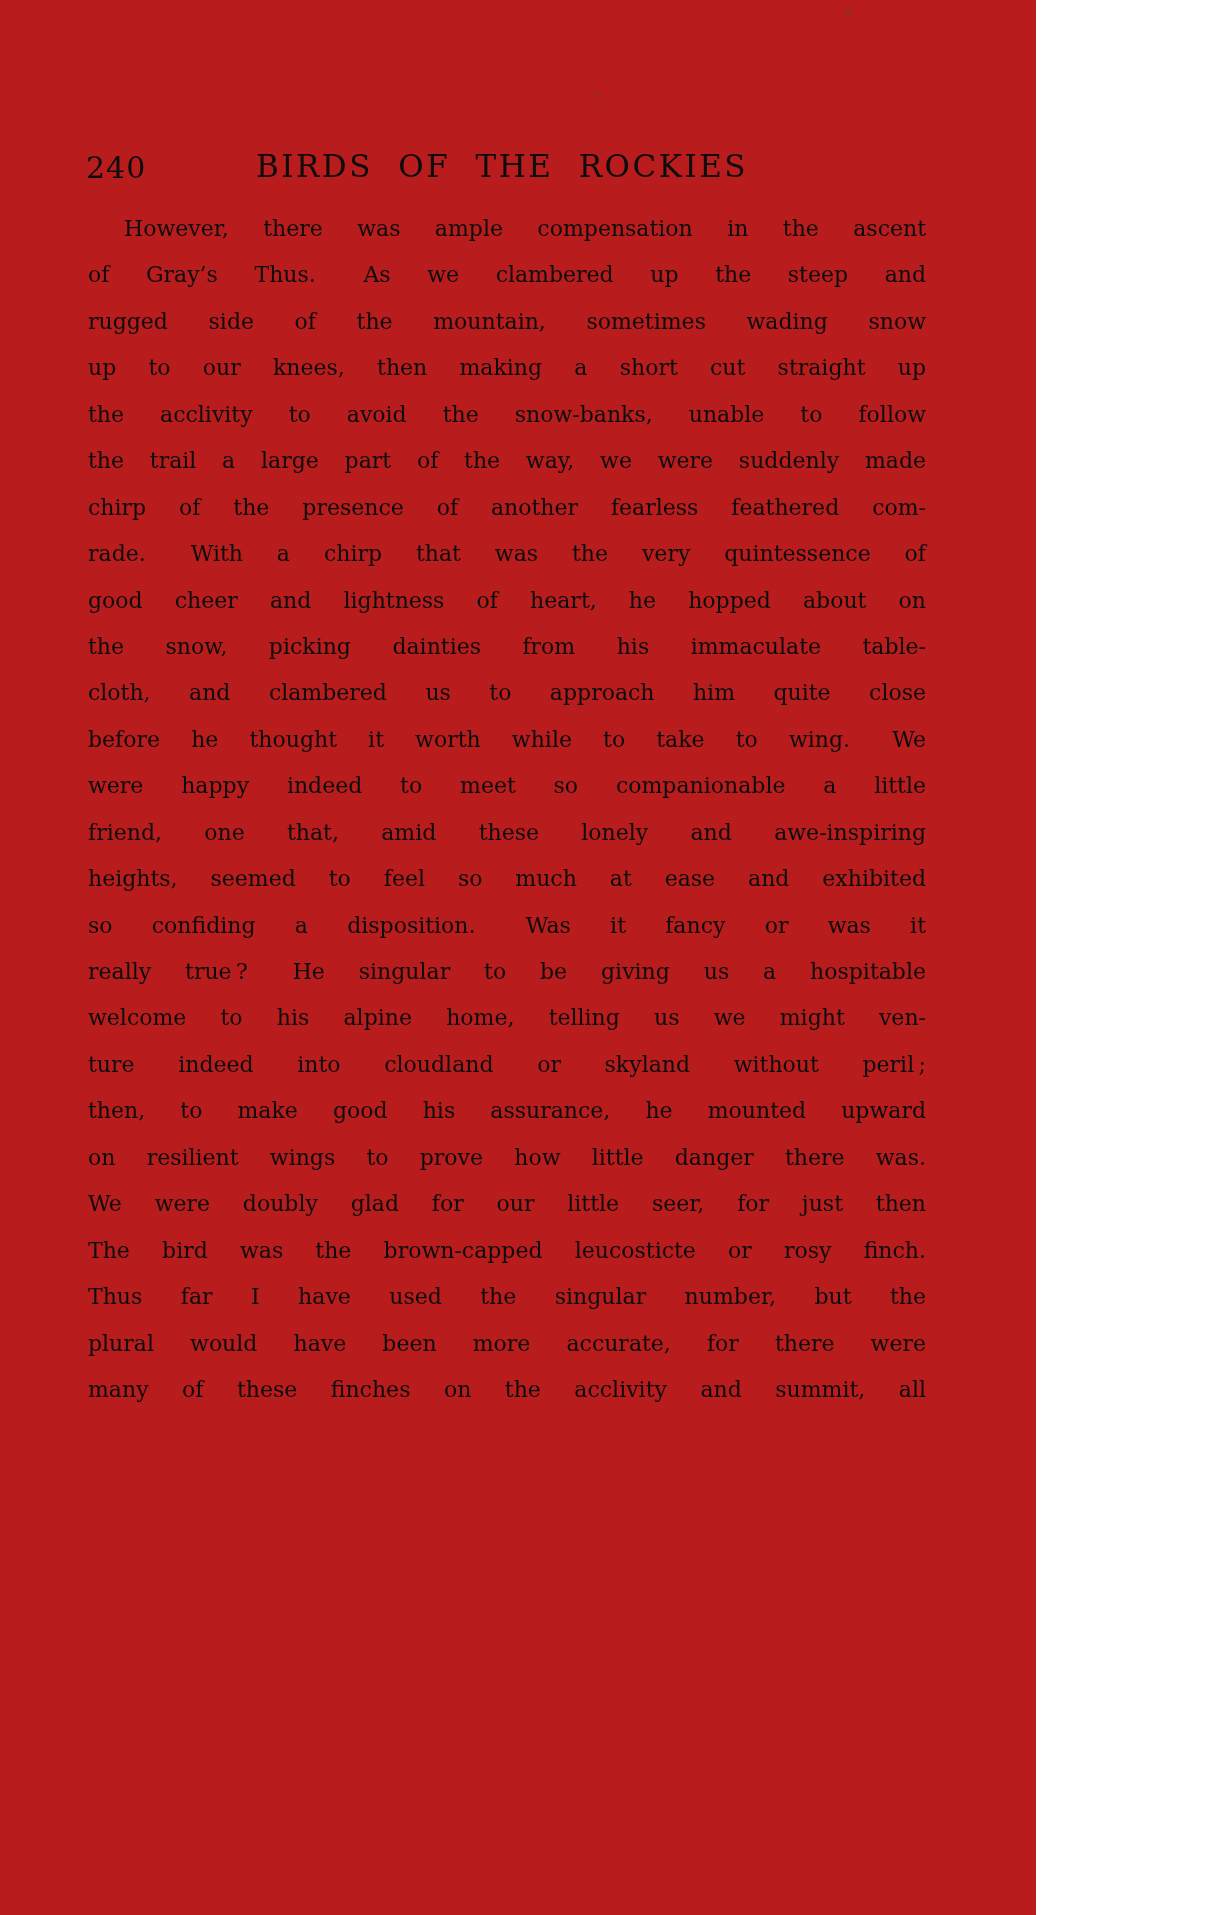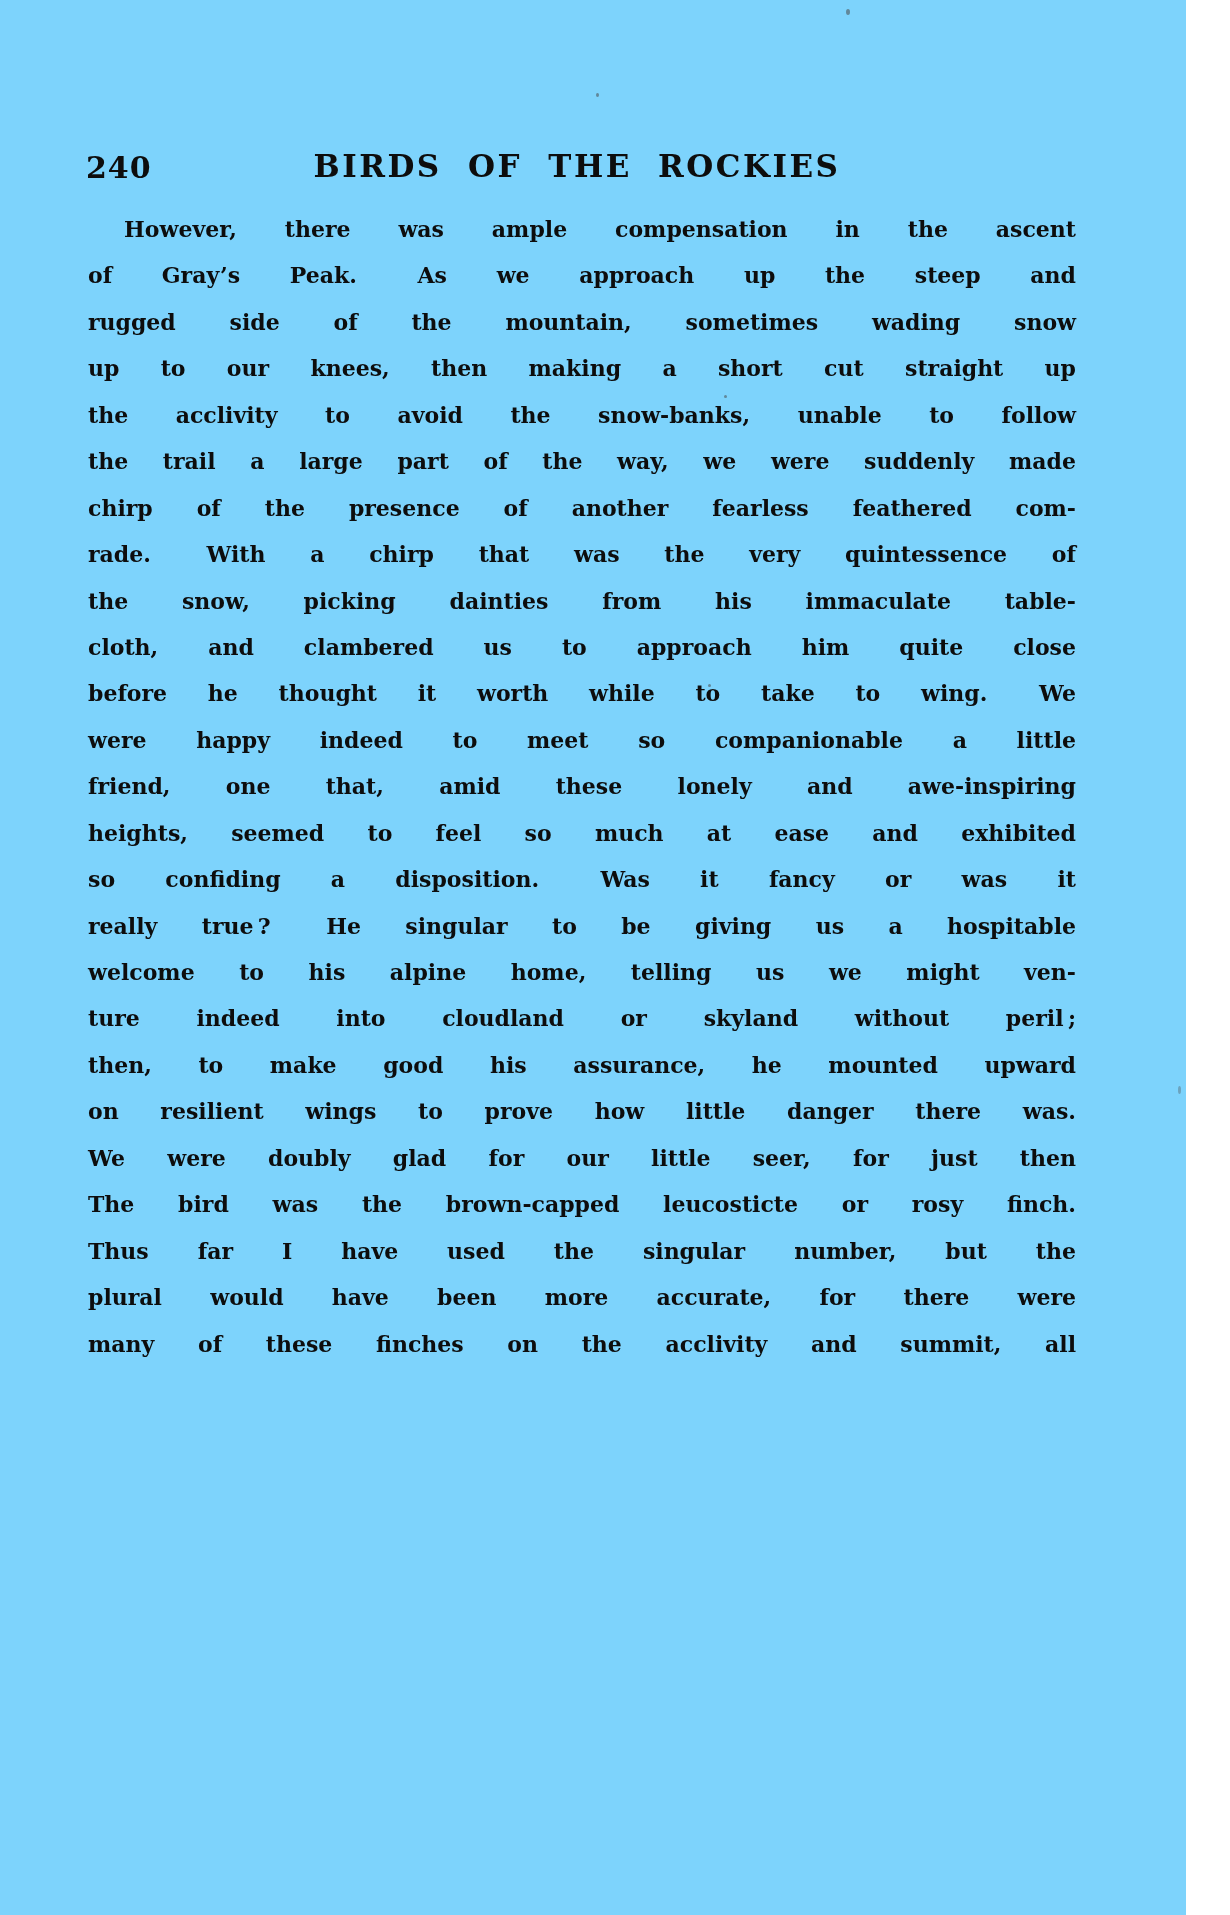--- a/index.html
+++ b/index.html
@@ -2,27 +2,26 @@
 <html><head>
 <meta charset="utf-8">
 <style>
   html, body {
     margin: 0;
     padding: 0;
     background: #ffffff;
   }
   .page {
     position: relative;
-    width: 1186px;
+    width: 1036px;
     height: 1915px;
-    background: #7dd3fc;
+    background: #b91c1c;
     color: #0d0d0d;
     font-family: "DejaVu Serif", "Liberation Serif", serif;
     overflow: hidden;
-    font-weight: bold;
   }
   .header {
     position: absolute;
     left: 88px;
     right: 110px;
     top: 148px;
     height: 42px;
   }
   .pagenum {
     position: absolute;
@@ -71,27 +70,28 @@
 
 <div class="page">
 
   <div class="header">
     <span class="pagenum">240</span>
     <span class="running-title">BIRDS OF THE ROCKIES</span>
   </div>
 
   <div class="textblock">
     <div class="line indent">However, there was ample compensation in the ascent</div>
-    <div class="line">of Gray’s Peak.  As we approach up the steep and</div>
+    <div class="line">of Gray’s Thus.  As we clambered up the steep and</div>
     <div class="line">rugged side of the mountain, sometimes wading snow</div>
     <div class="line">up to our knees, then making a short cut straight up</div>
     <div class="line">the acclivity to avoid the snow-banks, unable to follow</div>
     <div class="line">the trail a large part of the way, we were suddenly made</div>
     <div class="line">chirp of the presence of another fearless feathered com-</div>
     <div class="line">rade.  With a chirp that was the very quintessence of</div>
+    <div class="line">good cheer and lightness of heart, he hopped about on</div>
     <div class="line">the snow, picking dainties from his immaculate table-</div>
     <div class="line">cloth, and clambered us to approach him quite close</div>
     <div class="line">before he thought it worth while to take to wing.  We</div>
     <div class="line">were happy indeed to meet so companionable a little</div>
     <div class="line">friend, one that, amid these lonely and awe-inspiring</div>
     <div class="line">heights, seemed to feel so much at ease and exhibited</div>
     <div class="line">so confiding a disposition.  Was it fancy or was it</div>
     <div class="line">really true ?  He singular to be giving us a hospitable</div>
     <div class="line">welcome to his alpine home, telling us we might ven-</div>
     <div class="line">ture indeed into cloudland or skyland without peril ;</div>

